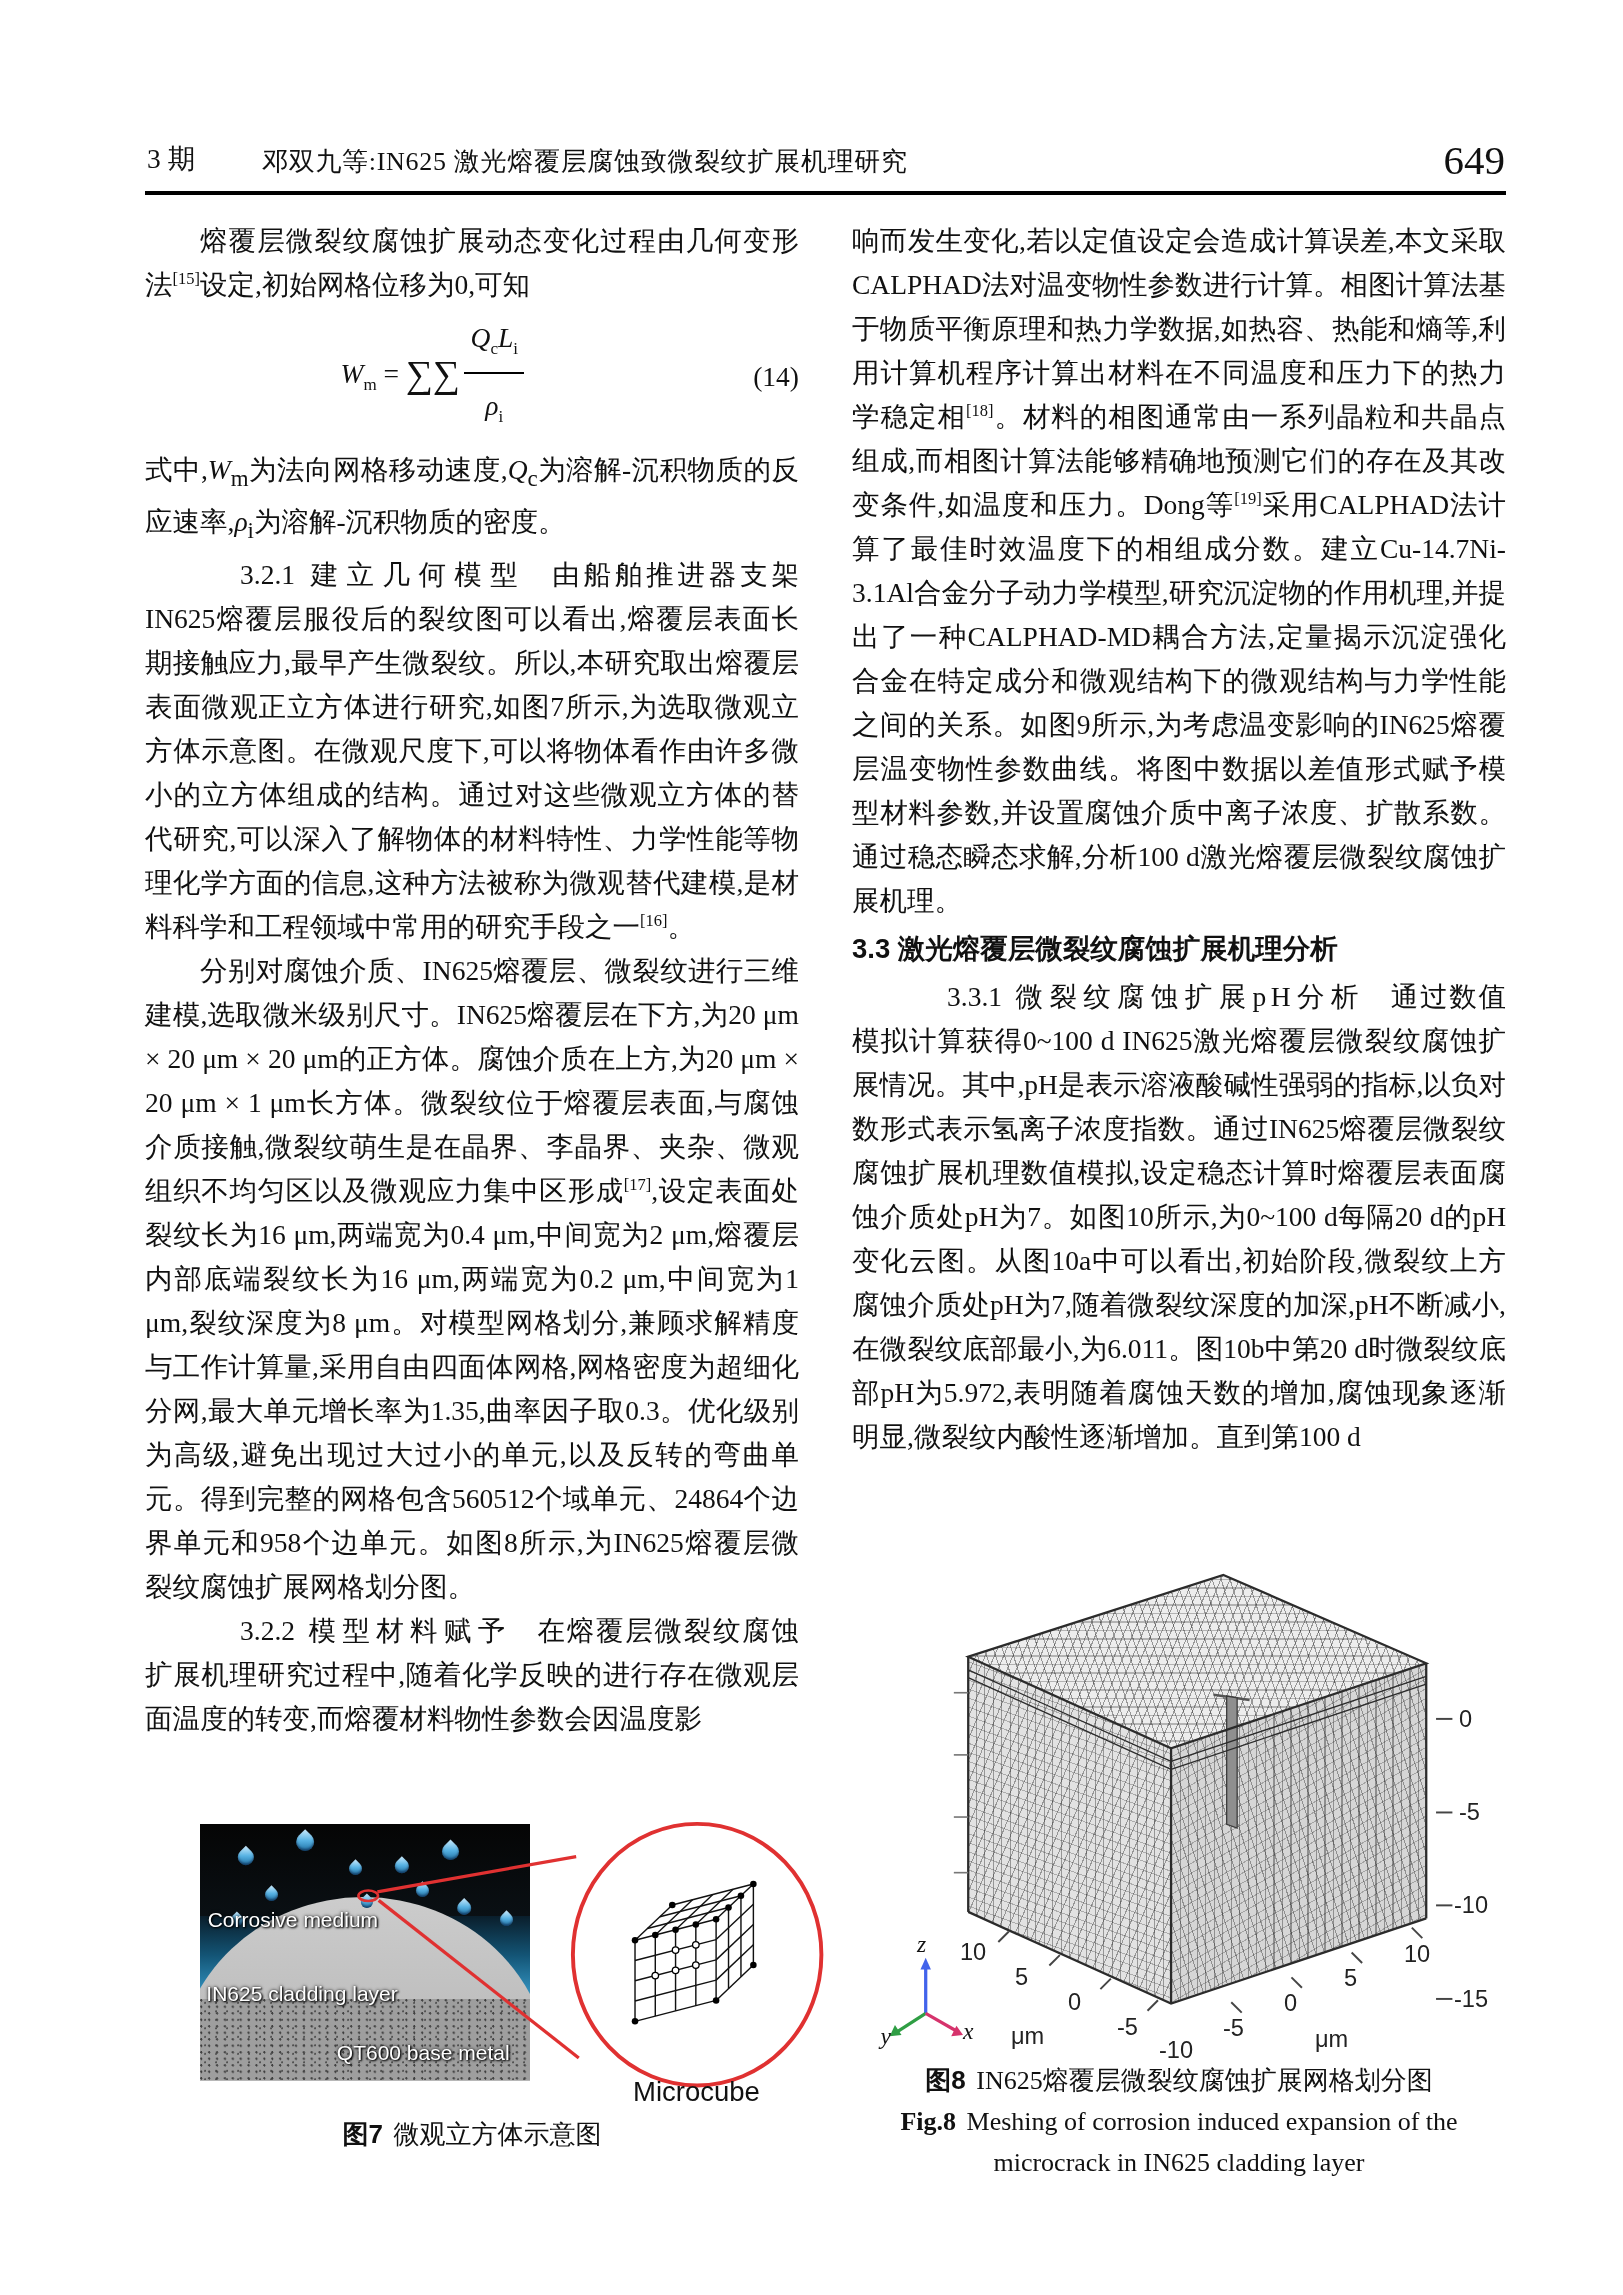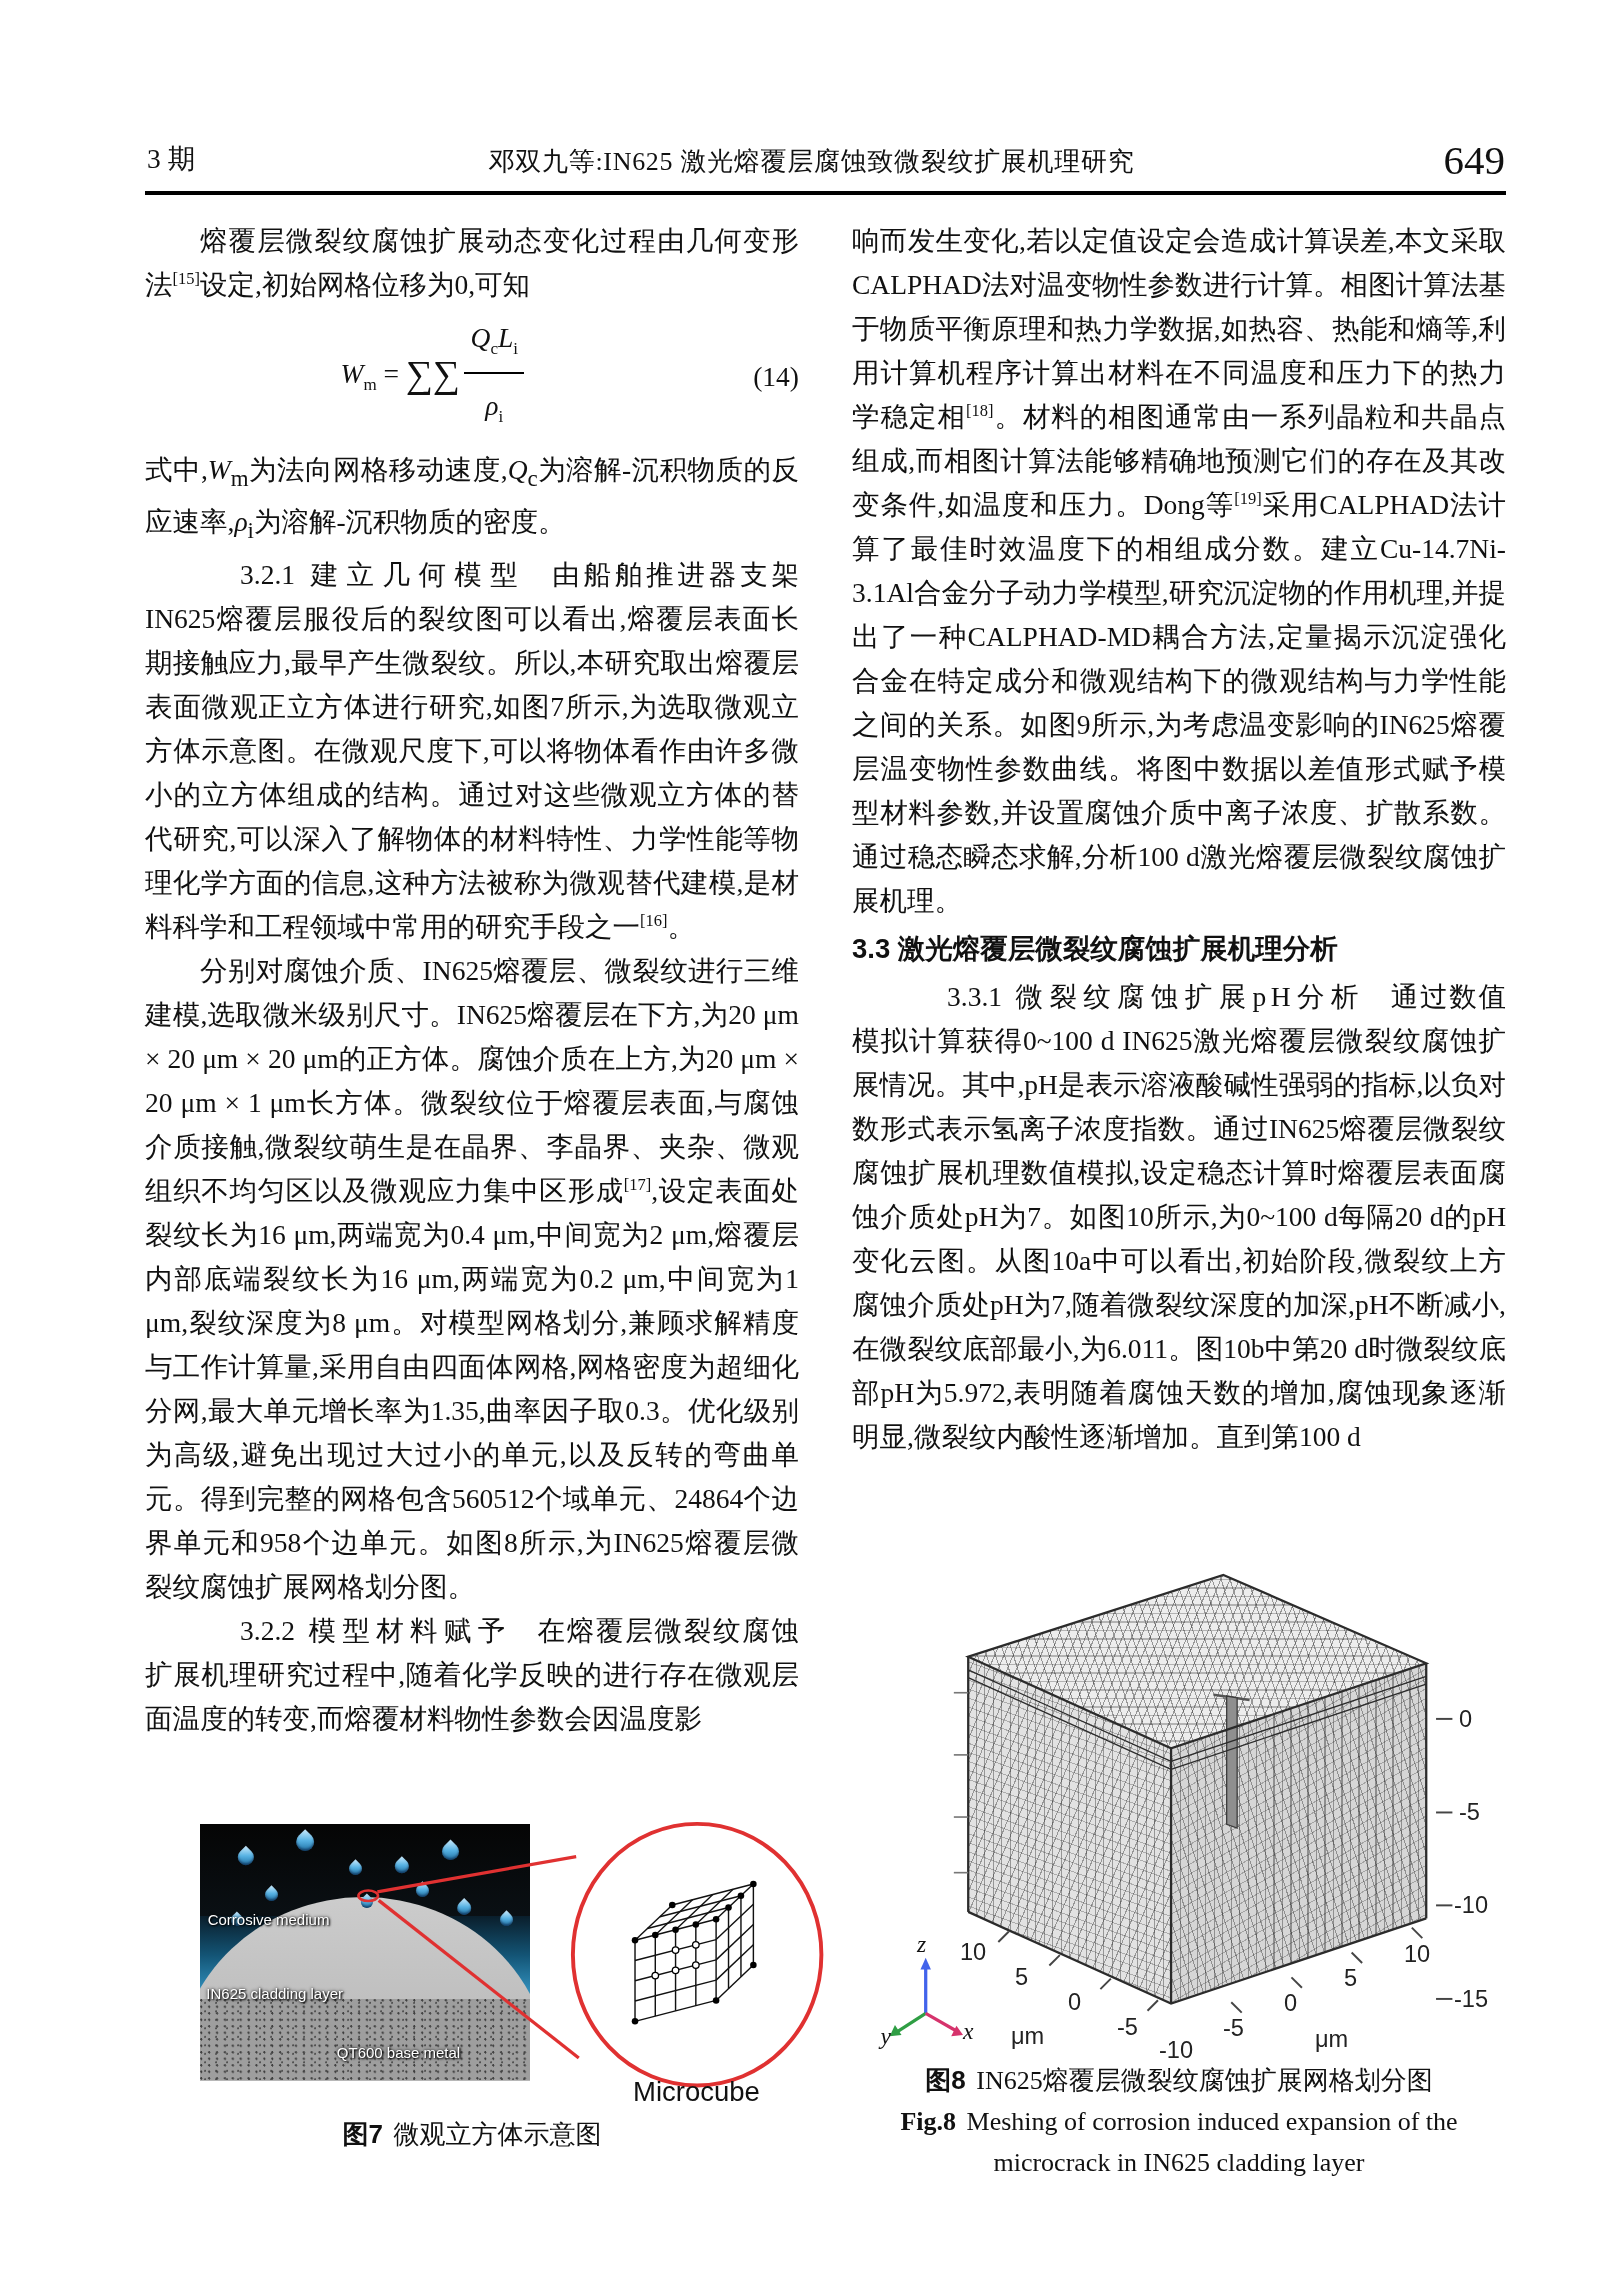--- a/index.html
+++ b/index.html
@@ -1,20 +1,20 @@
 <!DOCTYPE html>
 <html style="font-size:10.5px"><head>
 <meta charset="utf-8">
 <style>
   html,body{margin:0;padding:0;background:#888;}
   .page{position:relative;width:1623px;height:2295px;background:#ffffff;
         font-family:"Liberation Serif","DejaVu Serif",serif;color:#111;overflow:hidden;}
   
   .hdr-issue{position:absolute;left:147px;top:141px;font-size:27.5px;}
-  .hdr-title{position:absolute;left:262px;right:262px;top:144px;text-align:center;font-size:26px;letter-spacing:0.7px;}
+  .hdr-title{position:absolute;left:262px;right:262px;top:144px;font-size:26px;letter-spacing:0.7px;}
   .hdr-page{position:absolute;right:118px;top:136px;font-size:41px;}
   .hdr-rule{position:absolute;left:145px;top:191px;width:1361px;height:3.9px;background:#000;}
   
   .col{position:absolute;top:219px;width:654px;font-size:27.5px;line-height:44px;text-align:justify;}
   .col-left{left:145px;}
   .col-right{left:852px;}
   p{margin:0;}
   .ind{text-indent:2em;}
   sup.ref{font-size:60%;line-height:0;}
   .h-sec{font-family:"Liberation Sans","DejaVu Sans",sans-serif;font-weight:700;margin:3.9px 0;}
@@ -38,21 +38,21 @@
        background:linear-gradient(180deg,#0a1e2b 0%,#135475 40%,#2f8cb8 75%,#4aa7d0 100%);}
   .dome{position:absolute;left:-23px;top:73px;width:373px;height:353px;border-radius:50%;
         background:linear-gradient(180deg,#cscsc5,#c9c9c9 0%,#b9b9b9 40%,#a8a8a8 100%);}
   .base-band{position:absolute;left:0;top:175px;width:100%;height:81px;background-color:#9e9e9e;
         background-image:radial-gradient(circle at 1.3px 1.3px,#3e3e3e 1px,transparent 1.3px),
                          radial-gradient(circle at 5.2px 3.9px,#515151 0.8px,transparent 1.2px);
         background-size:7.9px 6.5px,11px 8.5px;}
   .drop{position:absolute;width:15.7px;height:15.7px;border-radius:0 50% 50% 50%;transform:rotate(45deg);
         background:linear-gradient(135deg,#cfeeff 0%,#57b2e3 45%,#0d5d92 100%);box-shadow:inset -1.3px -1.3px 2.6px rgba(0,0,30,.5);}
   .plabel{position:absolute;color:#fff;font-family:"Liberation Sans","DejaVu Sans",sans-serif;
-        font-size:15px;line-height:23.6px;text-shadow:0 0 3.3px #000,1.3px 1.3px 2px #000;white-space:nowrap;}
+        font-size:21px;line-height:23.6px;text-shadow:0 0 3.3px #000,1.3px 1.3px 2px #000;white-space:nowrap;}
   .fig7 svg{position:absolute;left:0;top:0;}
   .mc-label{position:absolute;left:402px;top:260px;width:209px;text-align:center;
         font-family:"Liberation Sans","DejaVu Sans",sans-serif;font-size:27.5px;color:#111;}
   
   .cap{position:absolute;width:654px;text-align:center;font-size:26px;line-height:41px;}
   .cap .b{font-weight:700;}
   .cap .zhb{font-weight:700;font-family:"Liberation Sans","DejaVu Sans",sans-serif;margin-top:22px;}
   .cap7{left:145px;top:2114px;}
   .cap8{left:852px;top:2060px;}
   .gap8{margin-left:10.5px;}

